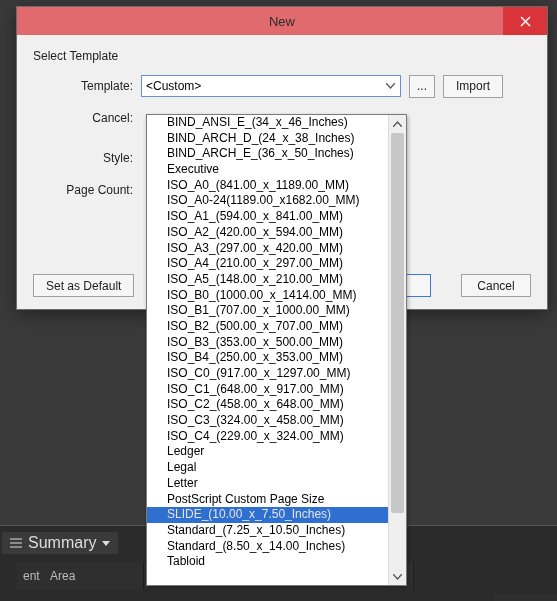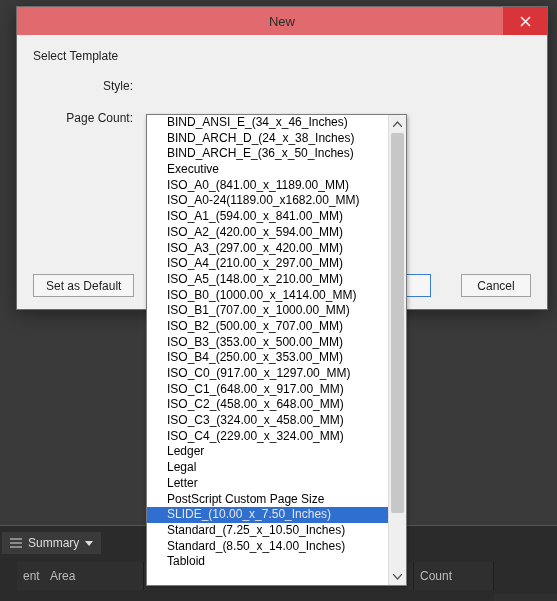--- a/index.html
+++ b/index.html
@@ -1,18 +1,18 @@
 <!DOCTYPE html>
 <html><head>
 <meta charset="utf-8">
 <style>
   html,body{margin:0;padding:0;font-family:"Segoe UI",Tahoma,sans-serif;font-size:12px;background:#3a3a3a;}
   .stage{position:relative;width:557px;height:601px;overflow:hidden;background:#3a3a3a;}
   .dark-bar{position:absolute;left:0;bottom:0;width:100%;height:75px;background:#2b2b2b;border-top:1px solid #555;}
-  .summary-btn{position:absolute;left:2px;top:6px;height:22px;padding:0 8px;background:#3a3a3a;color:#ddd;display:flex;align-items:center;gap:6px;font-size:12px;}
+  .summary-btn{position:absolute;left:2px;top:6px;height:22px;padding:0 8px;background:#3a3a3a;color:#ddd;display:flex;align-items:center;gap:6px;font-size:16px;}
   .summary-btn svg{display:block;}
   .col-head{position:absolute;top:36px;height:28px;color:#bbb;font-size:12px;display:flex;align-items:center;border-right:1px solid #1e1e1e;padding-left:6px;box-sizing:border-box;background:#2f2f2f;}
   .dialog{position:absolute;left:16px;top:6px;width:530px;height:302px;background:#f0f0f0;border:1px solid #6b6b6b;box-shadow:0 4px 18px rgba(0,0,0,0.4);}
   .titlebar{height:28px;background:#e06a6e;display:flex;align-items:center;justify-content:center;color:#2b2b2b;font-size:13px;position:relative;}
   .titlebar .title{font-weight:400;}
   .close-btn{position:absolute;right:0;top:0;width:44px;height:28px;background:#d9343a;display:flex;align-items:center;justify-content:center;color:#fff;}
   .body{padding:14px 16px 0 16px;}
   .group-label{font-size:12px;color:#222;margin-bottom:12px;}
   .row{display:flex;align-items:center;margin-bottom:10px;height:22px;}
   .lab{width:100px;text-align:right;padding-right:8px;color:#222;}
@@ -48,41 +48,58 @@
           </g>
         </svg>
     <span>Summary</span>
     <svg width="8" height="5" viewBox="0 0 8 5">
           <path d="M0 0 L4 5 L8 0 Z" fill="#ddd"></path>
         </svg>
   </div>
   <div class="col-head" style="left:17px;width:44px;">ent</div>
   <div class="col-head" style="left:44px;width:100px;">Area</div>
   <div class="col-head" style="left:144px;width:270px;"></div>
-  <div class="col-head" style="left:414px;width:80px;">Count</div>
   <div class="col-head" style="left:494px;width:63px;border-right:none;margin-top:32px;">Respo</div>
 </div>
 
 <div class="dialog">
   <div class="titlebar">
     <span class="title">New</span>
     <div class="close-btn">
       <svg width="11" height="11" viewBox="0 0 11 11">
             <g stroke="#fff" stroke-width="1.4">
               <line x1="1" y1="1" x2="10" y2="10"></line>
               <line x1="10" y1="1" x2="1" y2="10"></line>
             </g>
           </svg>
     </div>
   </div>
   <div class="body">
     <div class="group-label">Select Template</div>
 
+    <div class="row">
+      <div class="lab">Template:</div>
+      <div class="combo">
+        <span>&lt;Custom&gt;</span>
+        <span class="arrow">
+          <svg width="9" height="6" viewBox="0 0 9 6">
+                <path d="M0 0 L4.5 5 L9 0" fill="none" stroke="#555" stroke-width="1.3"></path>
+              </svg>
+        </span>
+      </div>
+      <div class="btn-row">
+        <div class="btn small">...</div>
+        <div class="btn">Import</div>
+      </div>
+    </div>
 
     <div class="row">
+      <div class="lab">Cancel:</div>
+    </div>
+    <div class="row" style="margin-top:18px;">
       <div class="lab">Style:</div>
     </div>
     <div class="row">
       <div class="lab">Page Count:</div>
     </div>
   </div>
 
   <div class="footer-btns">
     <div class="btn">Set as Default</div>
     <div class="spacer"></div>

